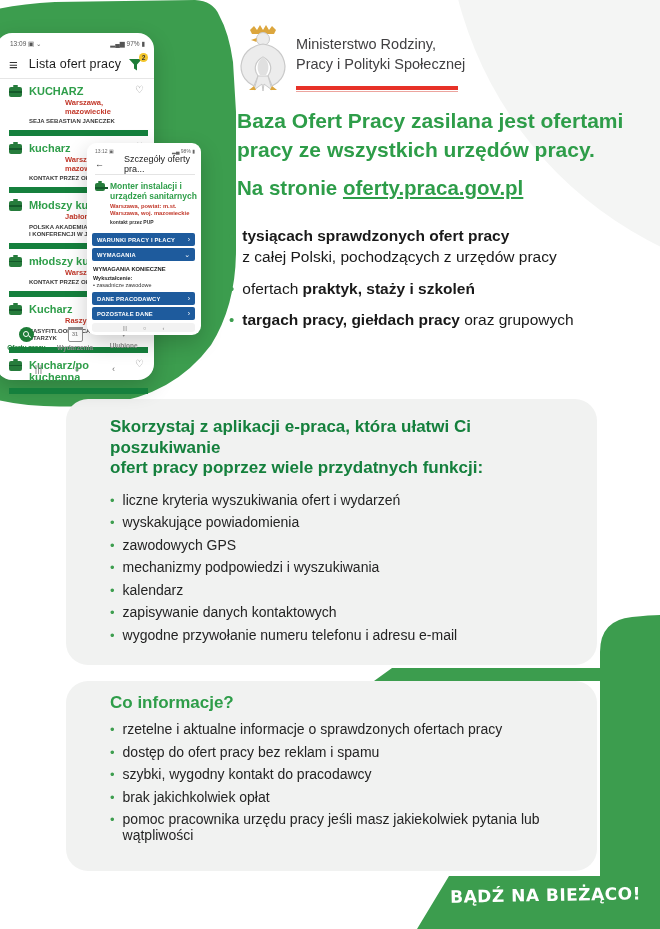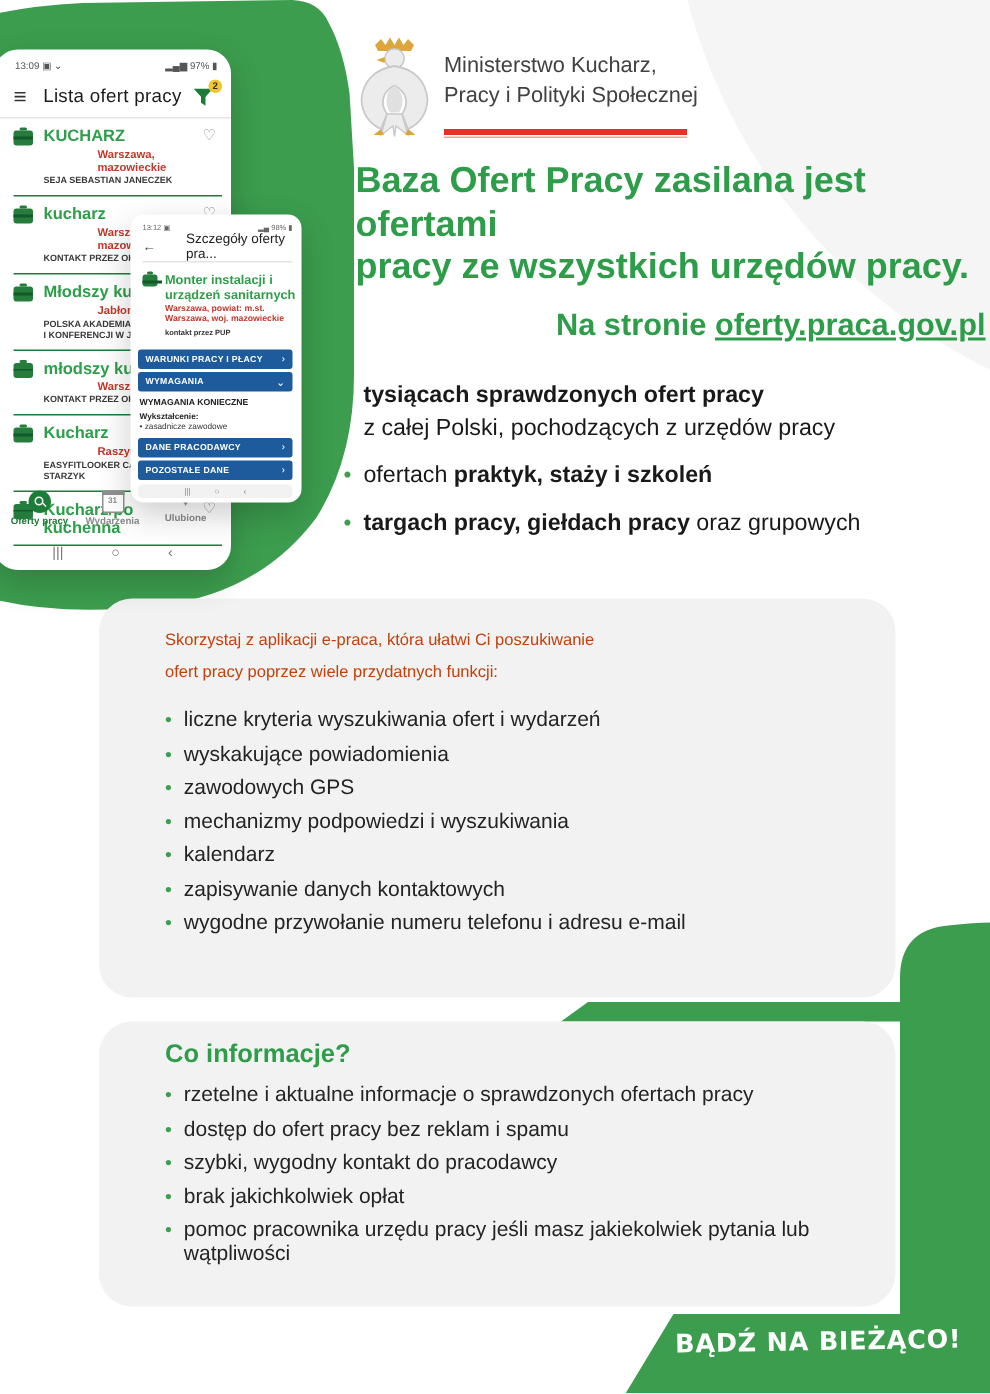--- a/index.html
+++ b/index.html
@@ -18,21 +18,21 @@
              display:flex;align-items:center;}
   .p1-menu{font-size:15px;color:#333;line-height:15px;}
   .p1-title{margin-left:11px;font-size:12.5px;color:#1b1b1b;letter-spacing:.2px;}
   .p1-filter{margin-left:auto;position:relative;width:16px;height:14px;}
   .p1-filter svg{position:absolute;left:0;top:2px;}
   .p1-badge{position:absolute;right:-3px;top:-4px;width:9px;height:9px;border-radius:50%;
             background:#f3c52c;color:#333;font-size:6.5px;font-weight:bold;
             text-align:center;line-height:9px;}
   .p1-div{position:absolute;top:45px;left:0;right:0;height:1px;background:#e6e6e6;}
   .p1-items{position:absolute;top:46px;left:13px;right:6px;}
-  .job{position:relative;padding:6px 0 5px 20px;border-bottom:1px solid #15803d;}
+  .job{position:relative;padding:6px 0 5px 20px;border-bottom:6px solid #15803d;}
   .job-title{font-size:11px;font-weight:bold;color:#2f9e4a;line-height:12px;}
   .job-loc{font-size:7.5px;font-weight:bold;color:#c2382a;margin-top:2px;line-height:8.5px;margin-left:36px;}
   .job-co{font-size:6px;font-weight:bold;color:#3a3a3a;margin-top:2px;line-height:7px;}
   .brief{position:absolute;left:0;top:8px;width:13px;height:10px;background:#267c3c;border-radius:2px;}
   .brief::before{content:"";position:absolute;left:4px;top:-2px;width:5px;height:2px;
                  background:#267c3c;border-radius:1px;}
   .brief::after{content:"";position:absolute;left:0;top:4px;width:13px;height:1.5px;background:#14592a;}
   .brief.sm{width:10px;height:8px;top:2px;}
   .brief.sm::before{left:3px;width:4px;}
   .job-heart{position:absolute;right:4px;top:5px;font-size:10px;color:#8a8a8a;}
@@ -80,36 +80,36 @@
   
   .ministry{position:absolute;left:236px;top:24px;z-index:2;}
   .min-names{position:absolute;left:60px;top:11px;font-size:14.5px;color:#414042;
              line-height:19.5px;white-space:nowrap;}
   .min-line{position:absolute;left:60px;top:62px;width:162px;}
   .min-line .r1{height:3.5px;background:#e73127;}
   .min-line .r2{height:1px;background:#eca49e;margin-top:1px;}
 
   
   .intro{position:absolute;left:237px;top:107px;width:420px;z-index:2;}
-  .intro-h{font-size:24px;font-weight:bold;color:#2e9d49;line-height:28.5px;}
-  .intro-sub{font-size:20.5px;font-weight:bold;color:#2e9d49;line-height:28.5px;margin-top:10px;text-align:right;}
+  .intro-h{font-size:21px;font-weight:bold;color:#2e9d49;line-height:28.5px;}
+  .intro-sub{font-size:20.5px;font-weight:bold;color:#2e9d49;line-height:28.5px;margin-top:10px;}
   .intro-sub a{color:#2e9d49;text-decoration:underline;}
   .intro-bullets{margin:22px 0 0 -8px;padding:0;list-style:none;}
   .intro-bullets li{display:flex;gap:8px;font-size:15.5px;color:#191919;line-height:21.5px;
                     margin-bottom:10px;}
   .dot{color:#3d9e4f;font-size:15px;line-height:21.5px;}
   .seg-b{font-weight:bold;}
 
   
   .gbox{position:absolute;left:66px;width:531px;background:#f1f2f1;border-radius:22px;
         z-index:2;box-sizing:border-box;padding:13px 20px 0 44px;}
   .box1{top:399px;height:266px;}
   .box2{top:681px;height:190px;padding-top:12px;}
   .gbox-title{font-size:17px;font-weight:bold;color:#2e9d49;}
-  .gbox-desc{font-size:11px;font-weight:normal;color:#c2410c;line-height:20.5px;margin-top:5px;}
+  .gbox-desc{font-size:17px;font-weight:bold;color:#15803d;line-height:20.5px;margin-top:5px;}
   .gbox-bullets{margin:14px 0 0;padding:0;list-style:none;}
   .box2 .gbox-bullets{margin-top:9px;}
   .gbox-bullets li{display:flex;gap:8px;font-size:14px;color:#242424;line-height:15.5px;
                    margin-bottom:7px;}
   .gbox-bullets .dot{font-size:13px;line-height:15.5px;}
 
   
   .banner-text{position:absolute;left:443px;top:885px;width:205px;text-align:center;z-index:2;
                font-size:17px;font-weight:bold;color:#fff;letter-spacing:.5px;
                transform:rotate(-1deg);font-family:"DejaVu Sans",sans-serif;}
@@ -255,21 +255,21 @@
       <path d="M14 6 L18 2 L21 6 L24 1 L27 6 L30 1 L33 6 L36 2 L40 6 L38 10 L16 10 Z" fill="#dca63d"></path>
       <circle cx="27" cy="15" r="6.5" fill="#ececec" stroke="#c9c9c9" stroke-width="1"></circle>
       <path d="M20.5 14 L15 16 L20.5 18 Z" fill="#dca63d"></path>
       <path d="M27 20 C14 22 6 30 5 42 C5 52 11 59 18 62 L22 52 C17 45 19 37 27 33 C35 37 37 45 32 52 L36 62 C43 59 49 52 49 42 C48 30 40 22 27 20 Z" fill="#ececec" stroke="#c9c9c9" stroke-width="1.2"></path>
       <path d="M27 33 C21 37 20 45 24 51 L30 51 C34 45 33 37 27 33 Z" fill="#e0e0e0"></path>
       <path d="M22 52 L18 66 L26 60 L27 67 L28 60 L36 66 L32 52 Z" fill="#ececec" stroke="#c9c9c9" stroke-width="1"></path>
       <path d="M18 62 L13 66 L20 66 Z" fill="#dca63d"></path>
       <path d="M36 62 L41 66 L34 66 Z" fill="#dca63d"></path>
     </svg>
     <div class="min-names">
-      <div>Ministerstwo Kucharz,</div>
+      <div>Ministerstwo Rodziny,</div>
       <div>Pracy i Polityki Społecznej</div>
     </div>
     <div class="min-line">
       <div class="r1"></div>
         <div class="r2"></div>
     </div>
   </div>
 
   <div class="intro">
     <div class="intro-h">

